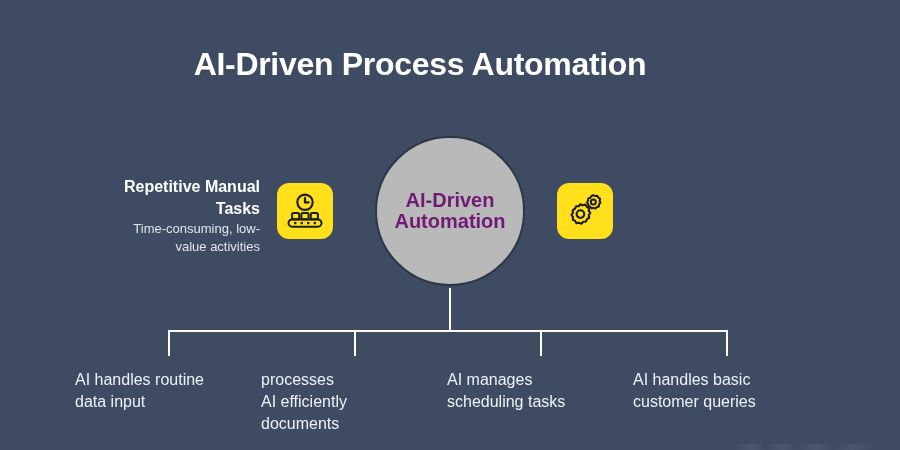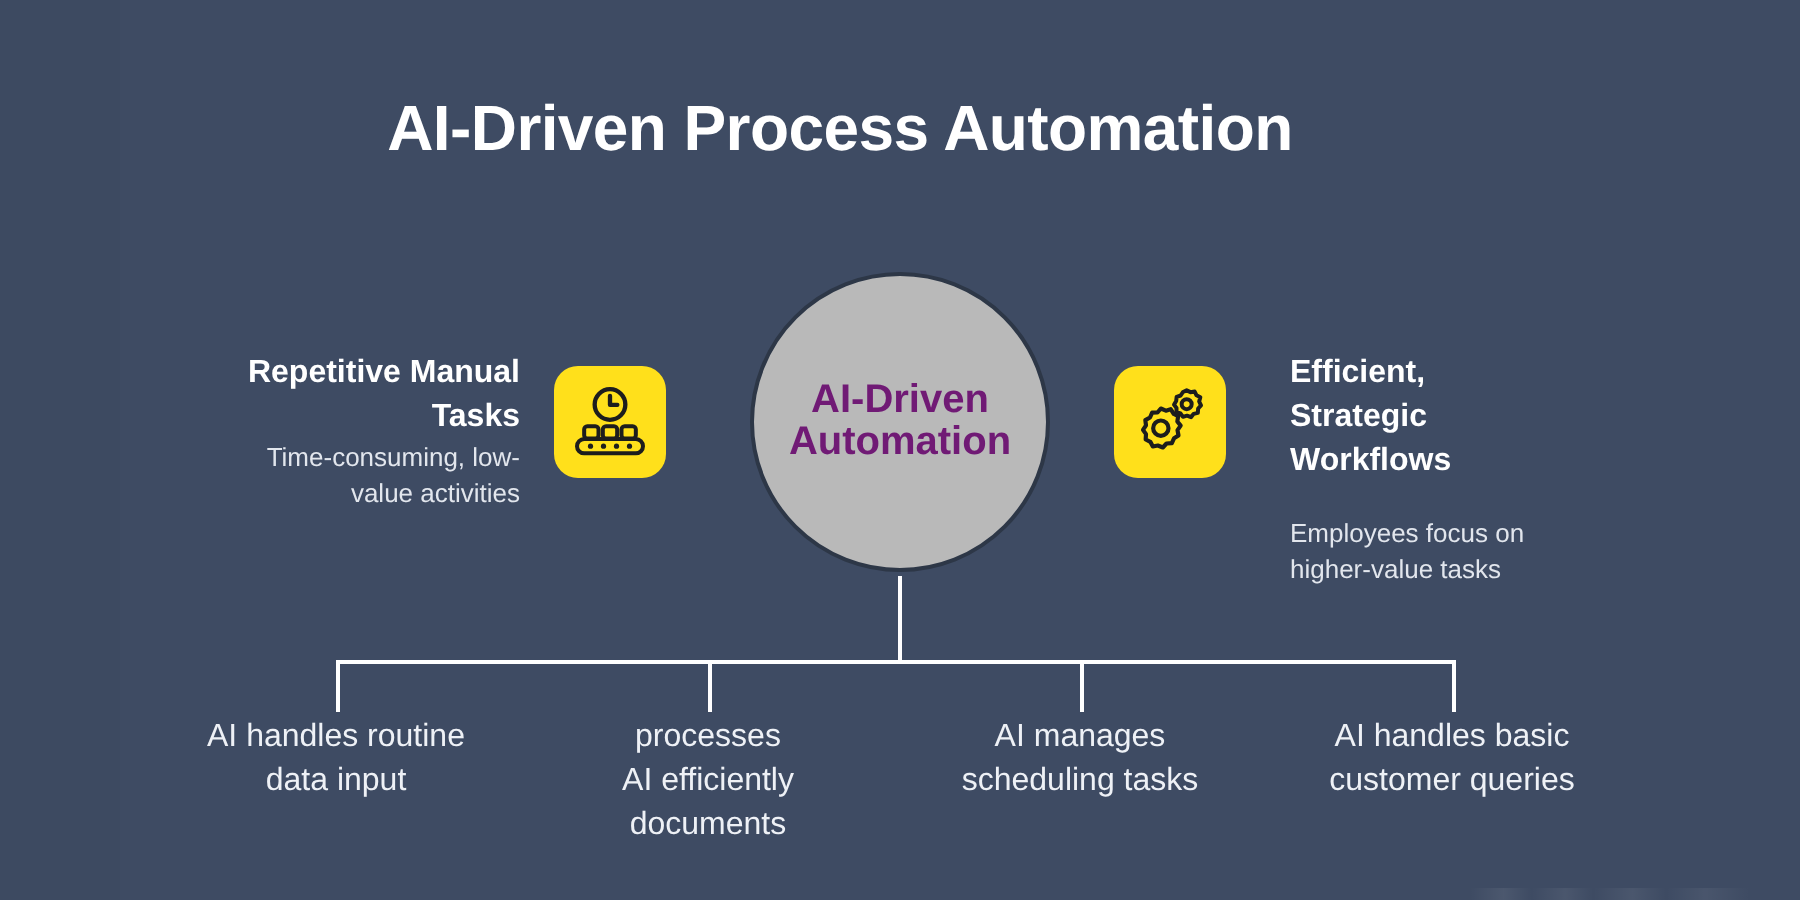--- a/index.html
+++ b/index.html
@@ -123,23 +123,22 @@
     background: #ffffff;
   }
   #conn-drop-1 { left: 168px; }
   #conn-drop-2 { left: 354px; }
   #conn-drop-3 { left: 540px; }
   #conn-drop-4 { left: 726px; }
 
   
   .leaf {
     position: absolute;
-    top: 358px;
+    top: 369px;
     width: 186px;
-    text-align: center;
     color: #eef1f6;
     font-size: 16px;
     line-height: 22px;
   }
   #leaf-1 { left: 75px; }
   #leaf-2 { left: 261px; }
   #leaf-3 { left: 447px; }
   #leaf-4 { left: 633px; }
 
   
@@ -225,31 +224,20 @@
     <div class="side-heading">
       <div>Repetitive Manual</div>
       <div>Tasks</div>
     </div>
     <div class="side-sub">
       <div>Time-consuming, low-</div>
       <div>value activities</div>
     </div>
   </div>
 
-  <div class="side-block" id="side-right">
-    <div class="side-heading">
-      <div>Efficient,</div>
-      <div>Strategic</div>
-      <div>Workflows</div>
-    </div>
-    <div class="side-sub">
-      <div>Employees focus on</div>
-      <div>higher-value tasks</div>
-    </div>
-  </div>
 
   <div class="leaf" id="leaf-1">
     <div>AI handles routine</div>
     <div>data input</div>
   </div>
   <div class="leaf" id="leaf-2">
     <div>processes</div>
     <div>AI efficiently</div>
     <div>documents</div>
   </div>

